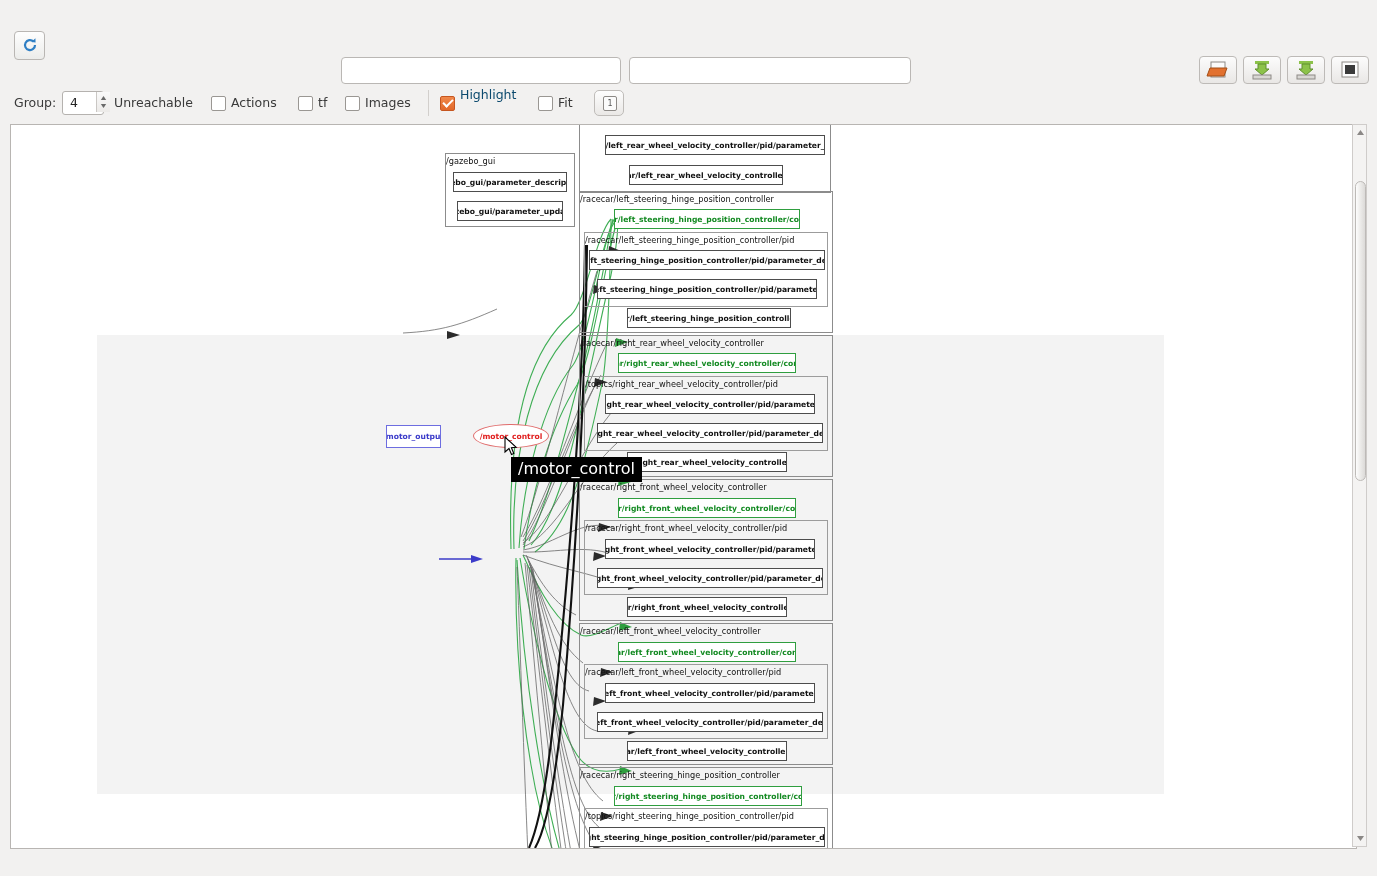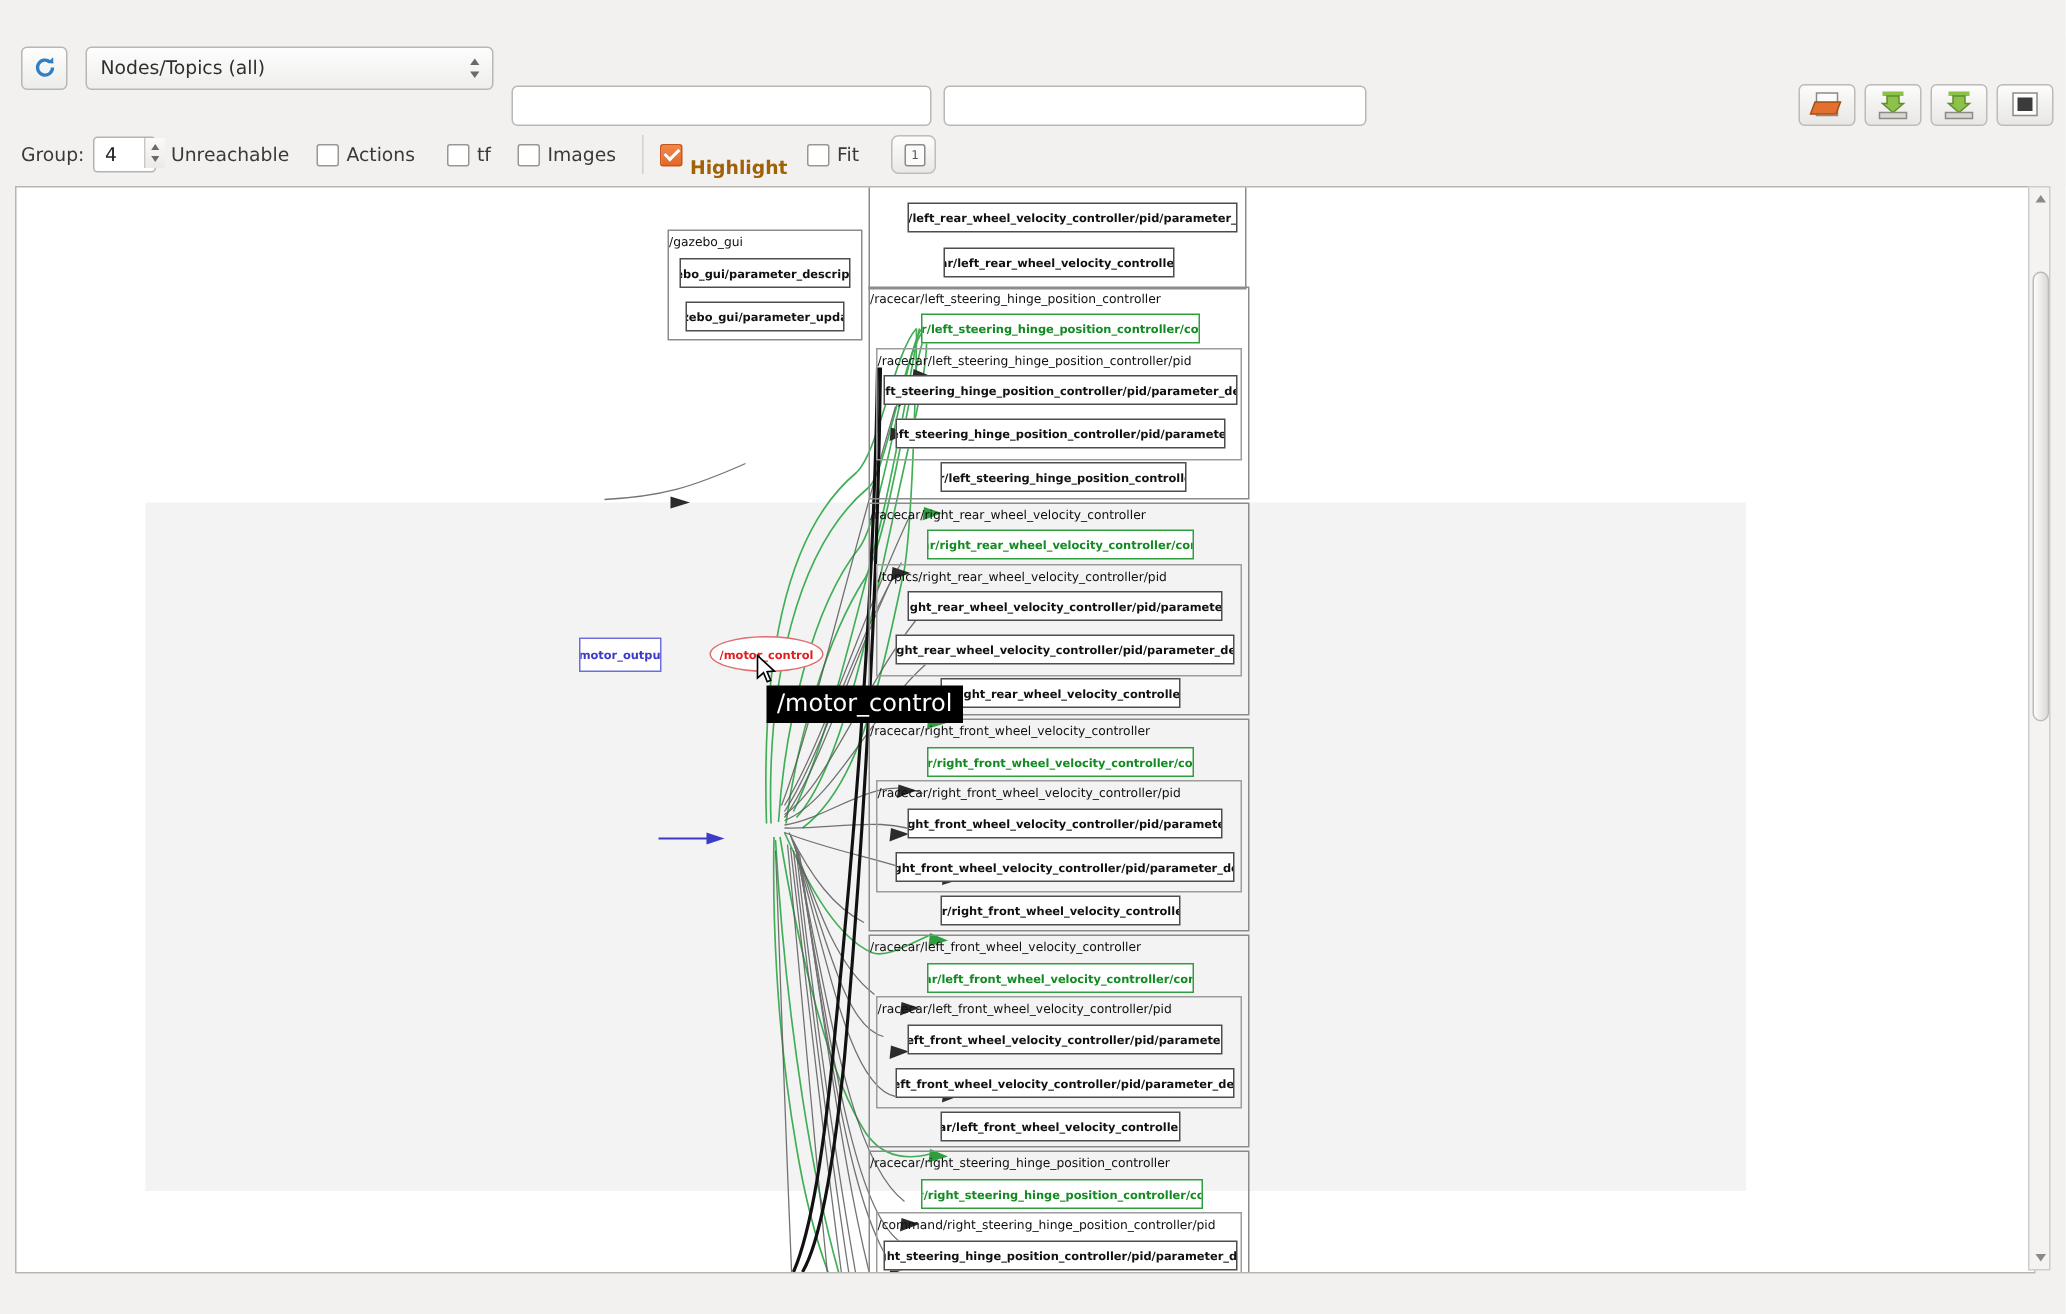--- a/index.html
+++ b/index.html
@@ -111,27 +111,20 @@
 
   <div class="toolbar">
 
     <div class="btn-refresh">
       <svg class="refresh-glyph" viewBox="0 0 16 16">
         <path d="M13 8a5 5 0 1 1-1.6-3.6" fill="none" stroke="#2f7fc4" stroke-width="2.2"></path>
         <path d="M13.4 1.2 L13.6 5.4 L9.4 5.0 Z" fill="#2f7fc4"></path>
       </svg>
     </div>
 
-    <div class="combo">
-      <span class="combo-label">Nodes/Topics (all)</span>
-      <svg class="combo-arrows" viewBox="0 0 9 19">
-        <path d="M4.5 3 L7.6 7.4 L1.4 7.4 Z" fill="#6a6a6a"></path>
-        <path d="M4.5 16 L7.6 11.6 L1.4 11.6 Z" fill="#6a6a6a"></path>
-      </svg>
-    </div>
 
     <div class="txtfield txt1" title=""></div>
     <div class="txtfield txt2" title=""></div>
 
     <div class="ibtn" style="left:1199px;">
       <svg viewBox="0 0 36 26">
         <rect x="11" y="5" width="14" height="15" fill="#fbfbfb" stroke="#8d8a86"></rect>
         <path d="M10 11 h17 l-3 8 h-17 z" fill="#e2712f" stroke="#a34f17"></path>
       </svg>
     </div>
@@ -173,21 +166,21 @@
 
     <div class="cbox" style="left:298px;top:70px;"></div>
     <div class="lab" style="left:318px;top:69px;">tf</div>
 
     <div class="cbox" style="left:345px;top:70px;"></div>
     <div class="lab" style="left:365px;top:69px;">Images</div>
 
     <div class="vsep" style="left:428px;top:64px;height:26px;"></div>
 
     <div class="cbox on" style="left:440px;top:70px;"></div>
-    <div class="lab" style="left:460px;top:78px;font-weight:bold;color:#a16207;">Highlight</div>
+    <div class="lab" style="left:460px;top:61px;font-weight:normal;color:#0c4a6e;">Highlight</div>
 
     <div class="cbox" style="left:538px;top:70px;"></div>
     <div class="lab" style="left:558px;top:69px;">Fit</div>
 
     <div class="fitbtn">
       <i>1</i>
     </div>
 
     <div class="lab" style="left:14px;top:100px;">Hide:</div>
 
@@ -344,21 +337,21 @@
             <div class="cluster-title">/racecar/left_front_wheel_velocity_controller/pid</div>
           </div>
           <div class="tnode green" style="left: 607px; top: 517px; width: 176px; height: 18px;">/racecar/left_front_wheel_velocity_controller/command</div>
           <div class="tnode" style="left: 594px; top: 558px; width: 208px; height: 18px;">/racecar/left_front_wheel_velocity_controller/pid/parameter_updates</div>
           <div class="tnode" style="left: 586px; top: 587px; width: 224px; height: 18px;">/racecar/left_front_wheel_velocity_controller/pid/parameter_descriptions</div>
           <div class="tnode" style="left: 616px; top: 616px; width: 158px; height: 18px;">/racecar/left_front_wheel_velocity_controller/state</div>
           <div class="cluster" style="left: 568px; top: 642px; width: 252px; height: 82px;">
             <div class="cluster-title">/racecar/right_steering_hinge_position_controller</div>
           </div>
           <div class="cluster" style="border-color: rgb(156, 156, 156); left: 573px; top: 683px; width: 242px; height: 42px;">
-            <div class="cluster-title">/command/right_steering_hinge_position_controller/pid</div>
+            <div class="cluster-title">/topics/right_steering_hinge_position_controller/pid</div>
           </div>
           <div class="tnode green" style="left: 603px; top: 661px; width: 186px; height: 18px;">/racecar/right_steering_hinge_position_controller/command</div>
           <div class="tnode" style="left: 578px; top: 702px; width: 234px; height: 18px;">/racecar/right_steering_hinge_position_controller/pid/parameter_descriptions</div>
           <div class="tnode blue" style="left: 375px; top: 300px; width: 53px; height: 21px;">/motor_output</div>
           <div class="enode" style="left: 462px; top: 299px; width: 74px; height: 22px;">/motor_control</div>
         </div>
 
       <svg class="cursor" style="left:493px;top:311px;" viewBox="0 0 14 20">
         <path d="M1 1 L1 16 L5 12.5 L7.5 18.5 L9.8 17.5 L7.4 11.8 L12.2 11.4 Z" fill="#fff" stroke="#000" stroke-width="1.1"></path>
       </svg>

